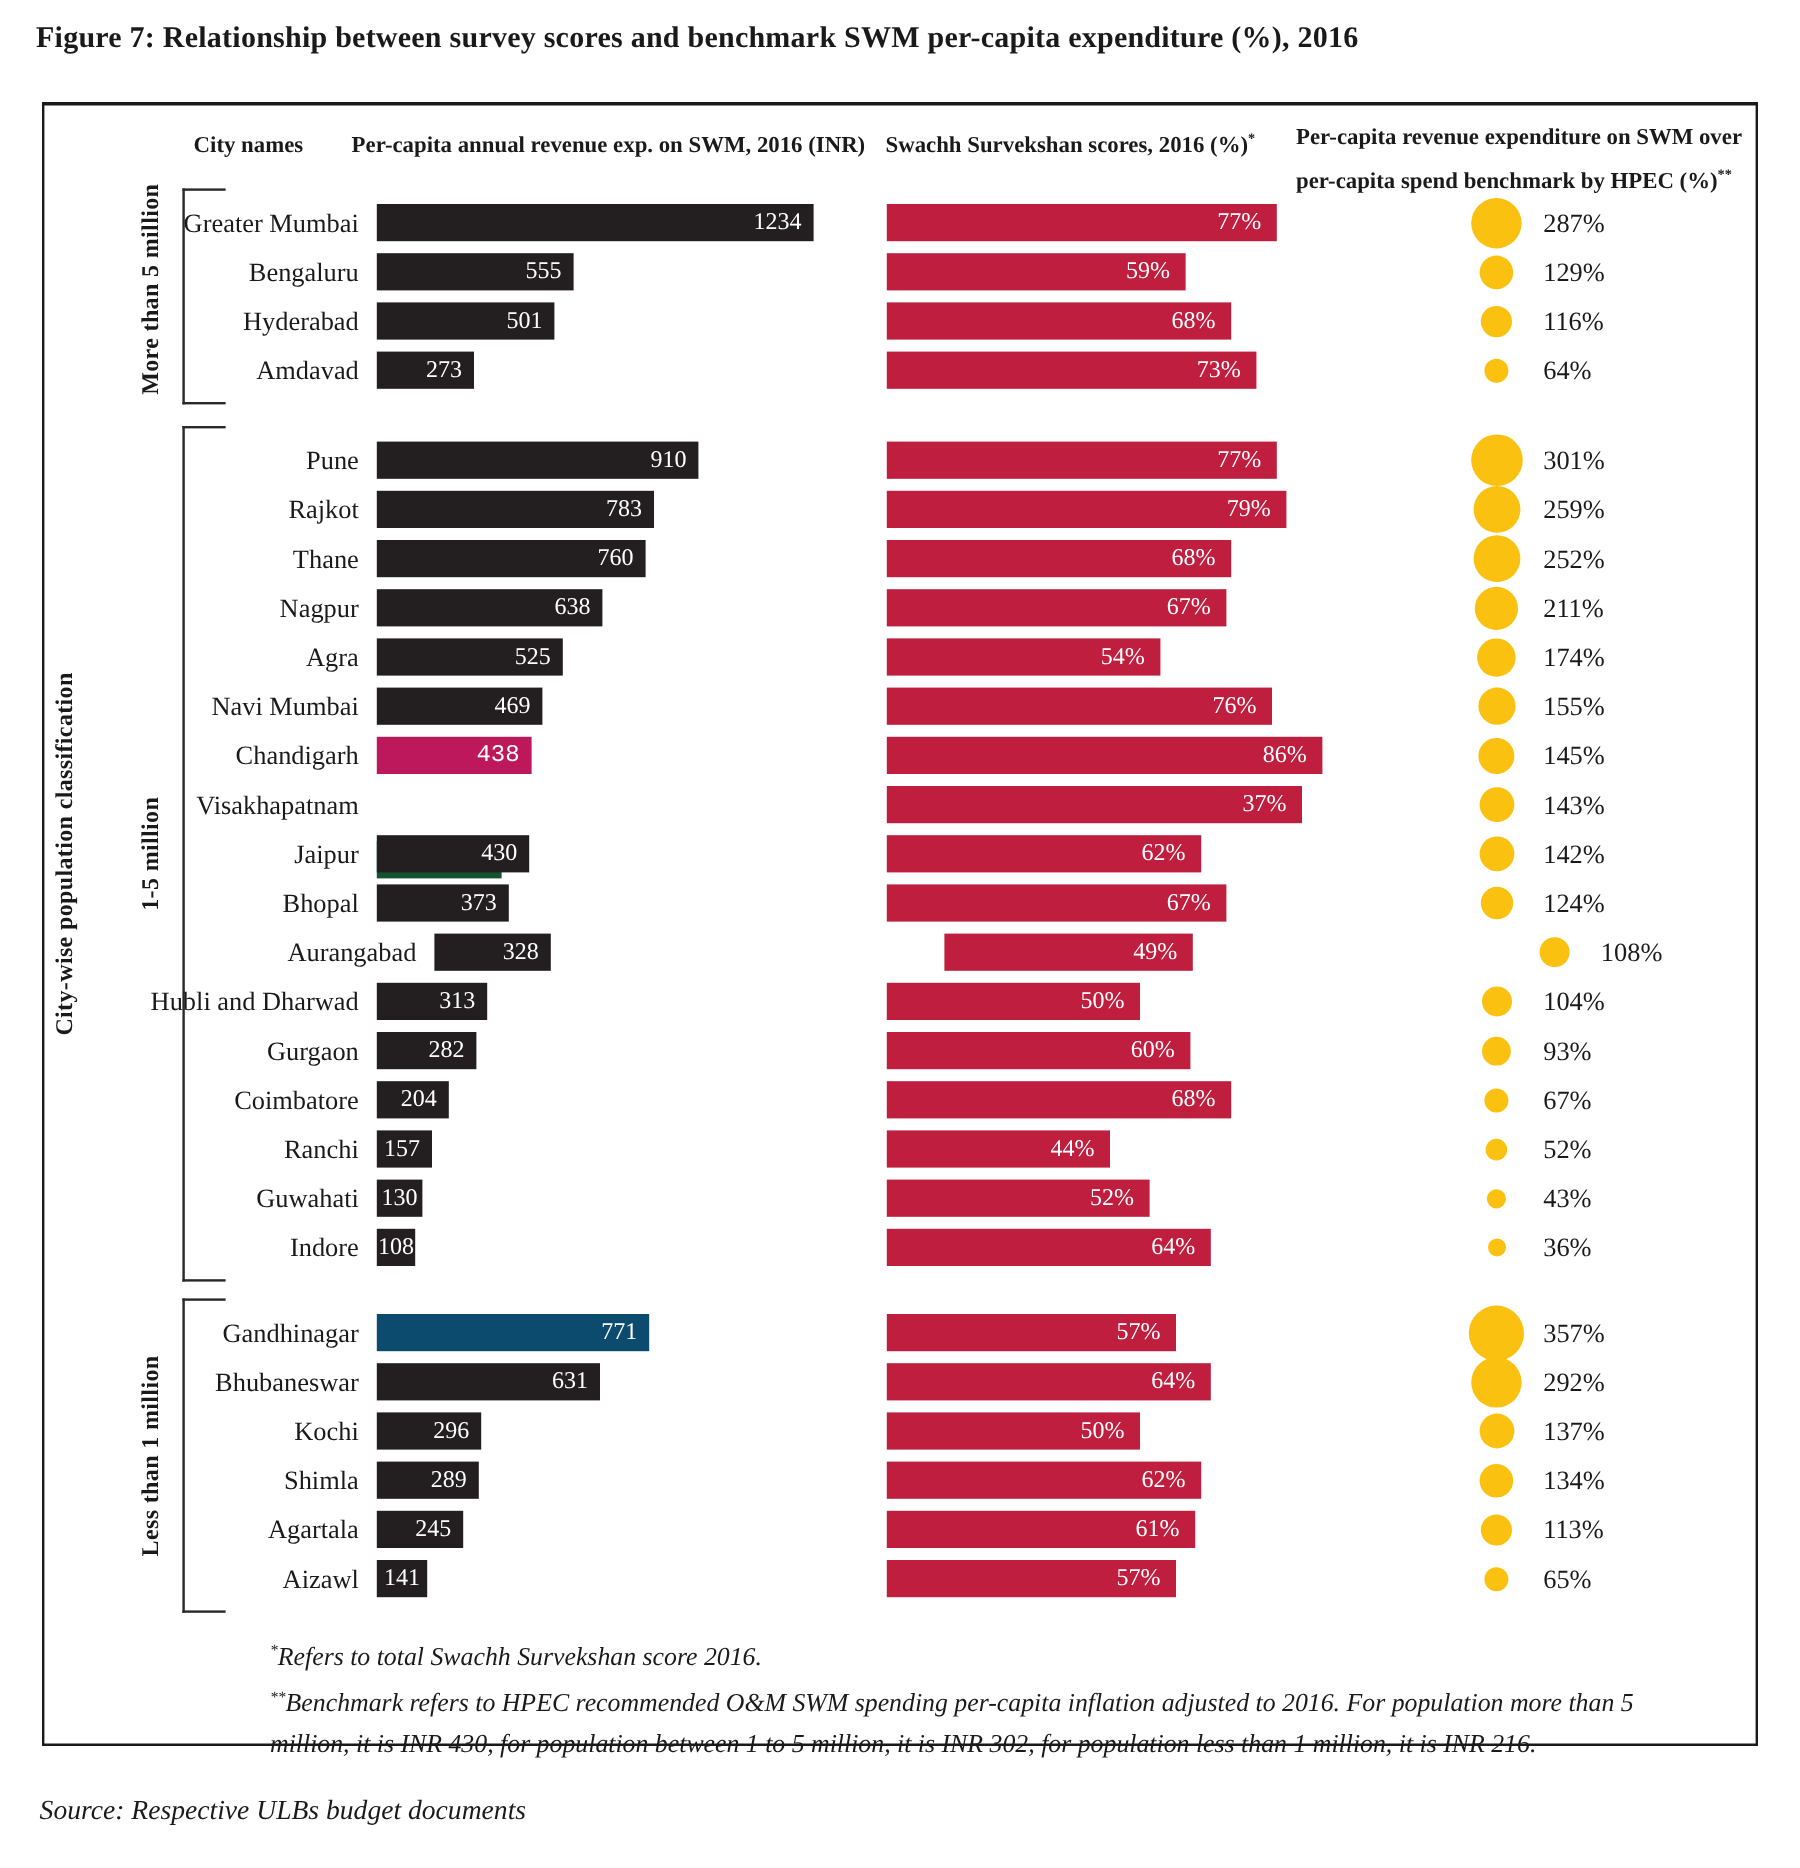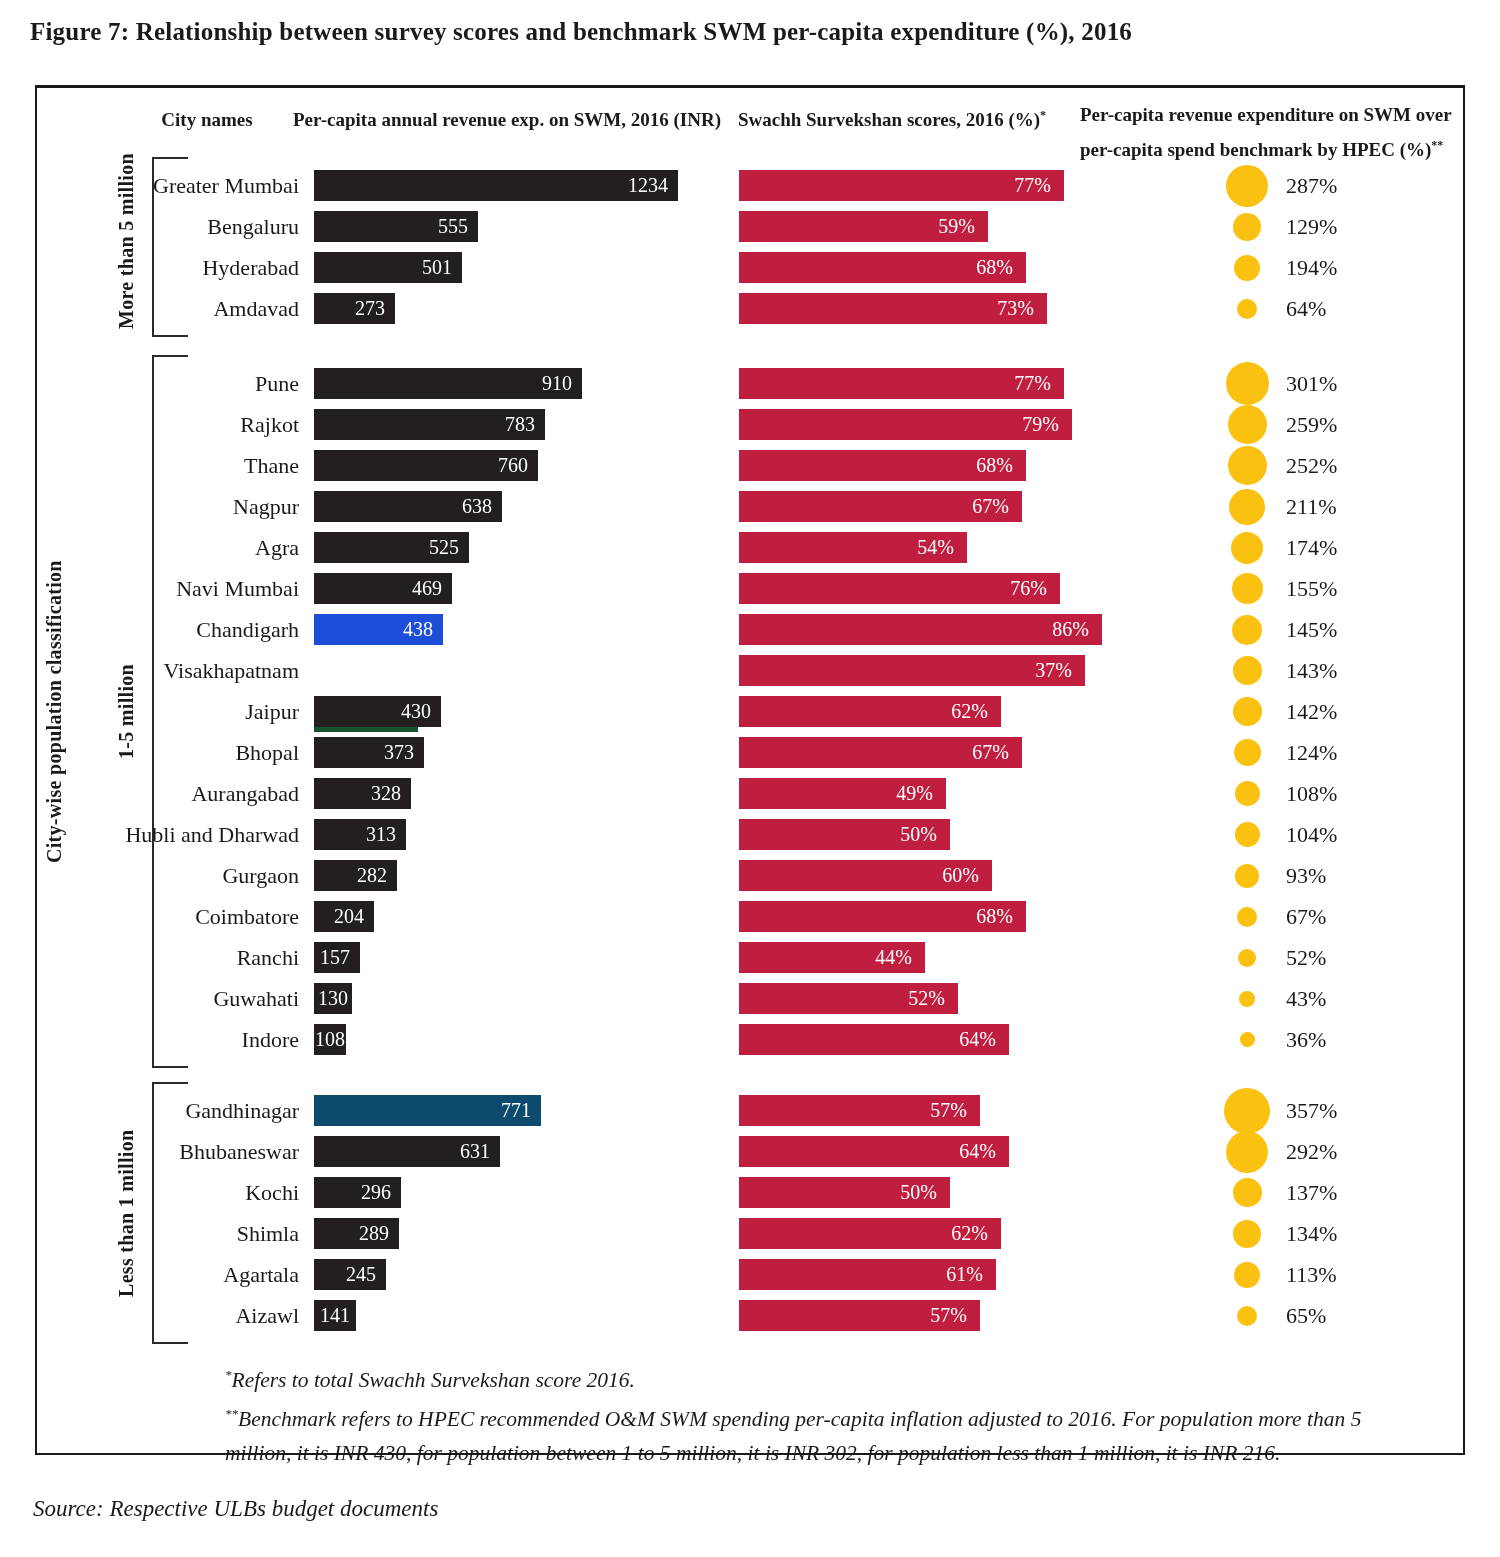--- a/index.html
+++ b/index.html
@@ -203,21 +203,21 @@
               <div class="city-label">Hyderabad</div>
               <div class="bar bar-exp" style="width: 148px; background: rgb(35, 31, 32);">
                 <div class="bar-value">501</div>
               </div>
               <div class="bar bar-score" style="width: 287px; background: rgb(191, 30, 62);">
                 <div class="bar-value">68%</div>
               </div>
               <div class="bubble-wrap">
                 <div class="bubble" style="width: 26px; height: 26px; background: rgb(251, 193, 16);"></div>
               </div>
-              <div class="bubble-label">194%</div>
+              <div class="bubble-label">116%</div>
             </div>
             <div class="row" style="top: 123px;">
               <div class="city-label">Amdavad</div>
               <div class="bar bar-exp" style="width: 81px; background: rgb(35, 31, 32);">
                 <div class="bar-value">273</div>
               </div>
               <div class="bar bar-score" style="width: 308px; background: rgb(191, 30, 62);">
                 <div class="bar-value">73%</div>
               </div>
               <div class="bubble-wrap">
@@ -302,21 +302,21 @@
               <div class="bar bar-score" style="width: 321px; background: rgb(191, 30, 62);">
                 <div class="bar-value">76%</div>
               </div>
               <div class="bubble-wrap">
                 <div class="bubble" style="width: 31px; height: 31px; background: rgb(251, 193, 16);"></div>
               </div>
               <div class="bubble-label">155%</div>
             </div>
             <div class="row" style="top: 246px;">
               <div class="city-label">Chandigarh</div>
-              <div class="bar bar-exp" style="width: 129px; background: #1d4ed8;">
+              <div class="bar bar-exp" style="width: 129px; background: #be185d; font-family: Liberation Mono, monospace;">
                 <div class="bar-value">438</div>
               </div>
               <div class="bar bar-score" style="width: 363px; background: rgb(191, 30, 62);">
                 <div class="bar-value">86%</div>
               </div>
               <div class="bubble-wrap">
                 <div class="bubble" style="width: 30px; height: 30px; background: rgb(251, 193, 16);"></div>
               </div>
               <div class="bubble-label">145%</div>
             </div>
@@ -352,21 +352,21 @@
                 <div class="bar-value">373</div>
               </div>
               <div class="bar bar-score" style="width: 283px; background: rgb(191, 30, 62);">
                 <div class="bar-value">67%</div>
               </div>
               <div class="bubble-wrap">
                 <div class="bubble" style="width: 27px; height: 27px; background: rgb(251, 193, 16);"></div>
               </div>
               <div class="bubble-label">124%</div>
             </div>
-            <div class="row" style="top: 410px;">
+            <div class="row" style="top: 410px; margin-left: 48px;">
               <div class="city-label">Aurangabad</div>
               <div class="bar bar-exp" style="width: 97px; background: rgb(35, 31, 32);">
                 <div class="bar-value">328</div>
               </div>
               <div class="bar bar-score" style="width: 207px; background: rgb(191, 30, 62);">
                 <div class="bar-value">49%</div>
               </div>
               <div class="bubble-wrap">
                 <div class="bubble" style="width: 25px; height: 25px; background: rgb(251, 193, 16);"></div>
               </div>

